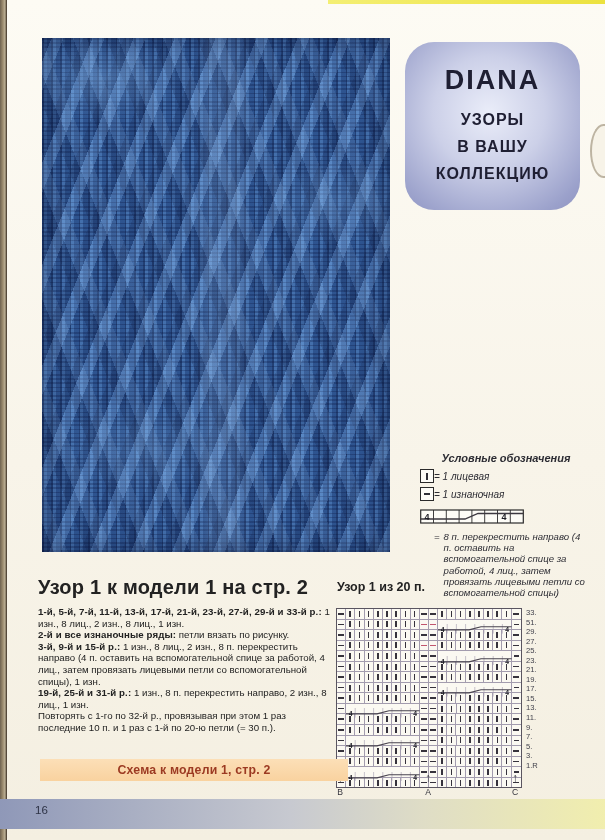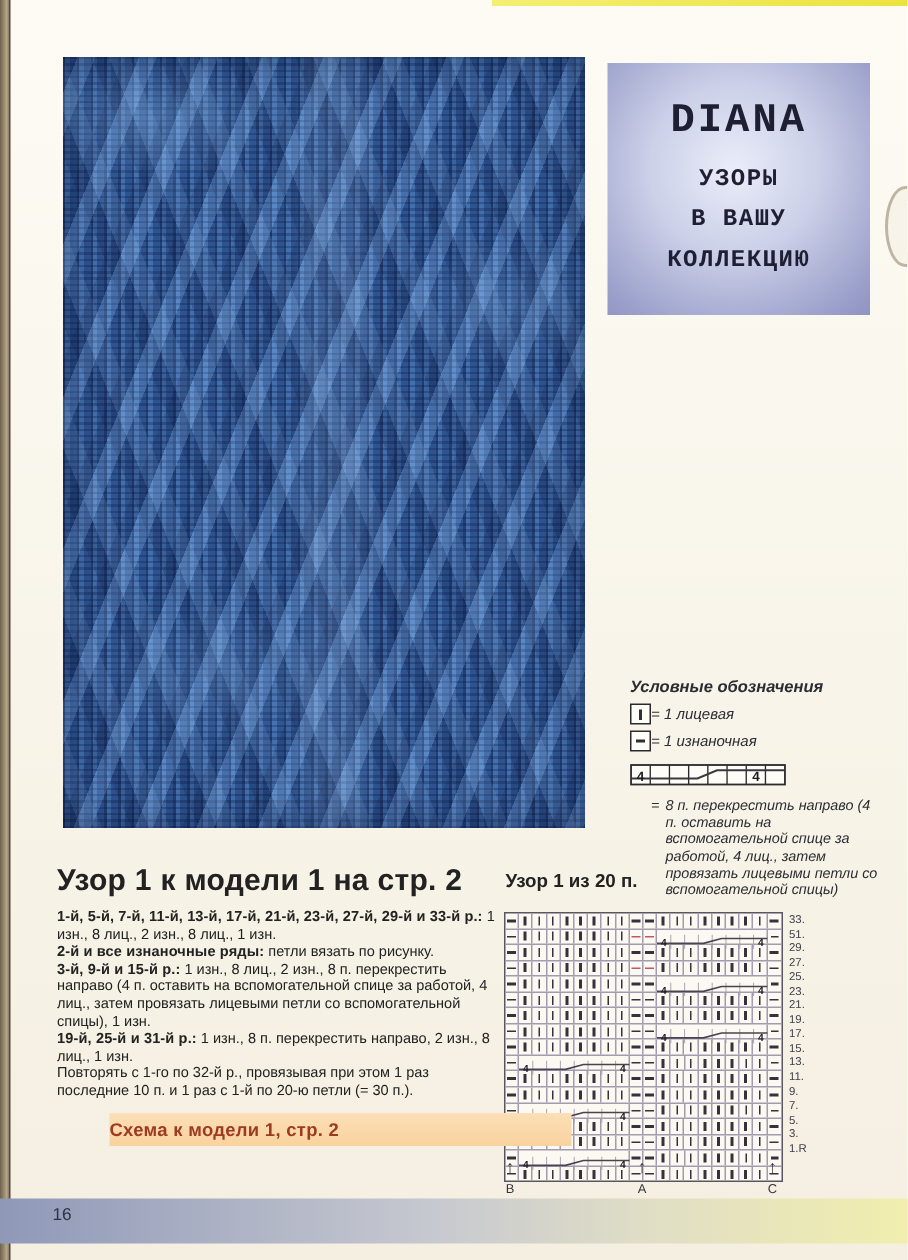--- a/index.html
+++ b/index.html
@@ -26,27 +26,27 @@
       repeating-linear-gradient(112deg, rgba(8,18,55,.22) 0 9px, rgba(148,190,238,.20) 9px 20px, rgba(8,18,55,.10) 20px 38px),
       repeating-linear-gradient(68deg, rgba(8,18,55,.16) 0 11px, rgba(148,190,238,.15) 11px 24px, transparent 24px 42px),
       repeating-linear-gradient(0deg, rgba(10,22,65,.28) 0 1.6px, transparent 1.6px 4.2px),
       repeating-linear-gradient(90deg, rgba(8,18,55,.42) 0 1.6px, rgba(110,160,215,.30) 1.6px 4.6px, rgba(8,18,55,.16) 4.6px 9.2px);
     box-shadow:inset 0 0 28px rgba(5,12,40,.45);}
 
   
   .masthead{position:absolute;left:405px;top:42px;width:175px;height:168px;
     background:radial-gradient(circle at 48% 42%, #eaedf9 0%, #ccd0e8 42%, #9ba1cb 85%, #8f94c0 100%);
     display:flex;flex-direction:column;align-items:center;justify-content:center;
-    font-family:Liberation Mono, monospace;color:#1f1f33;text-align:center;}
+    font-family:Liberation Sans, sans-serif;color:#1f1f33;text-align:center;border-radius:29px;}
   .masthead .title{font-size:27px;font-weight:bold;letter-spacing:2px;margin-bottom:10px;}
   .masthead .sub{font-size:16px;font-weight:bold;letter-spacing:1px;line-height:27px;}
 
   
   .legend{position:absolute;left:420px;top:452px;width:172px;color:#2c2c33;}
-  .legend-title{font-size:11px;font-weight:bold;font-style:italic;margin-bottom:5px;}
+  .legend-title{font-size:11px;font-weight:bold;font-style:italic;margin-bottom:5px;text-align:center;}
   .legend-item{display:flex;align-items:center;gap:0;margin:4px 0;font-size:10px;font-style:italic;}
   .symbox{width:12px;height:12px;border:1.3px solid #2a2a2a;background:#fdfcf7;
           display:flex;align-items:center;justify-content:center;flex:0 0 auto;}
   .sym-knit{width:1.7px;height:7px;background:#2f2f36;}
   .sym-purl{width:6px;height:1.7px;background:#2f2f36;}
   .legend-cable{margin-top:8px;}
   .legend-cable-desc{display:flex;gap:4px;font-size:9.6px;font-style:italic;line-height:11.2px;
           margin:3px 0 0 14px;width:152px;}
 
   
@@ -68,22 +68,22 @@
   .cable-block{width:73.6px;height:100%;border-right:.6px solid #a39cae;box-sizing:border-box;position:relative;}
   .chart-labels{position:absolute;left:526px;top:608px;width:30px;}
   .chart-labels div{height:9.55px;line-height:9.55px;font-size:7.6px;color:#3f3f4a;}
   .chart-markers{position:absolute;left:336px;top:772px;width:184px;height:32px;}
   .marker{position:absolute;width:14px;text-align:center;}
   .marker .arrow{font-size:12px;line-height:13px;color:#33333c;display:block;}
   .marker .mlabel{font-size:8.6px;color:#33333c;display:block;margin-top:2px;}
   .chart-caption{position:absolute;left:335px;top:783px;width:262px;font-size:10.9px;font-weight:bold;color:#1d1d24;letter-spacing:.1px;}
 
   
-  .schema-box{position:absolute;left:40px;top:742px;width:308px;height:22px;
-    background:linear-gradient(180deg,#fcdfb7,#f9d29f);display:flex;align-items:center;margin-left:33px;}
+  .schema-box{position:absolute;left:40px;top:759px;width:308px;height:22px;
+    background:linear-gradient(180deg,#fcdfb7,#f9d29f);display:flex;align-items:center;justify-content:center;}
   .schema-box span{font-size:12.3px;font-weight:bold;color:#9c3a22;letter-spacing:.2px;}
   .footer-bar{position:absolute;left:0;top:799px;width:605px;height:30px;
     background:linear-gradient(90deg,#8f98b8 0%,#a9afc3 22%,#c7c9d0 48%,#dfddc6 70%,#f1eeae 100%);}
   .page-number{position:absolute;left:35px;top:804px;font-size:11.5px;color:#2e3346;}
 </style>
 </head>
 <body>
 
 <div id="page">
 

